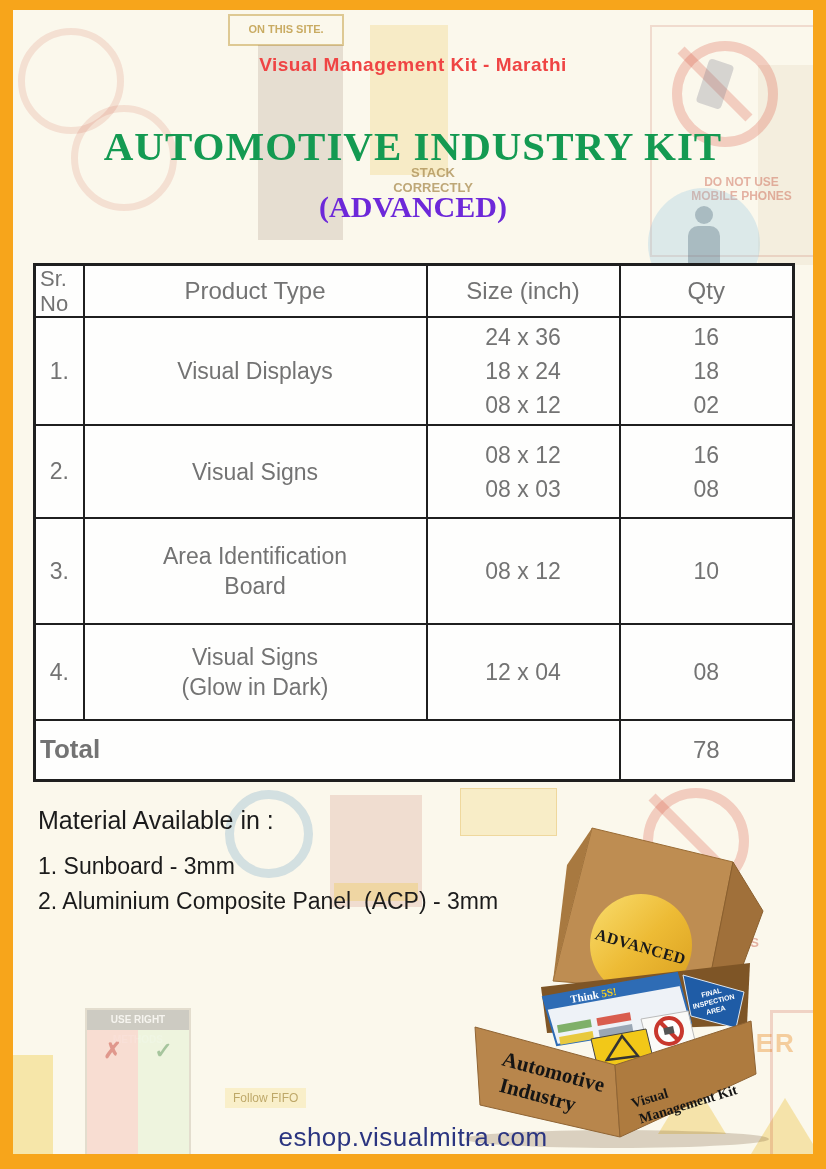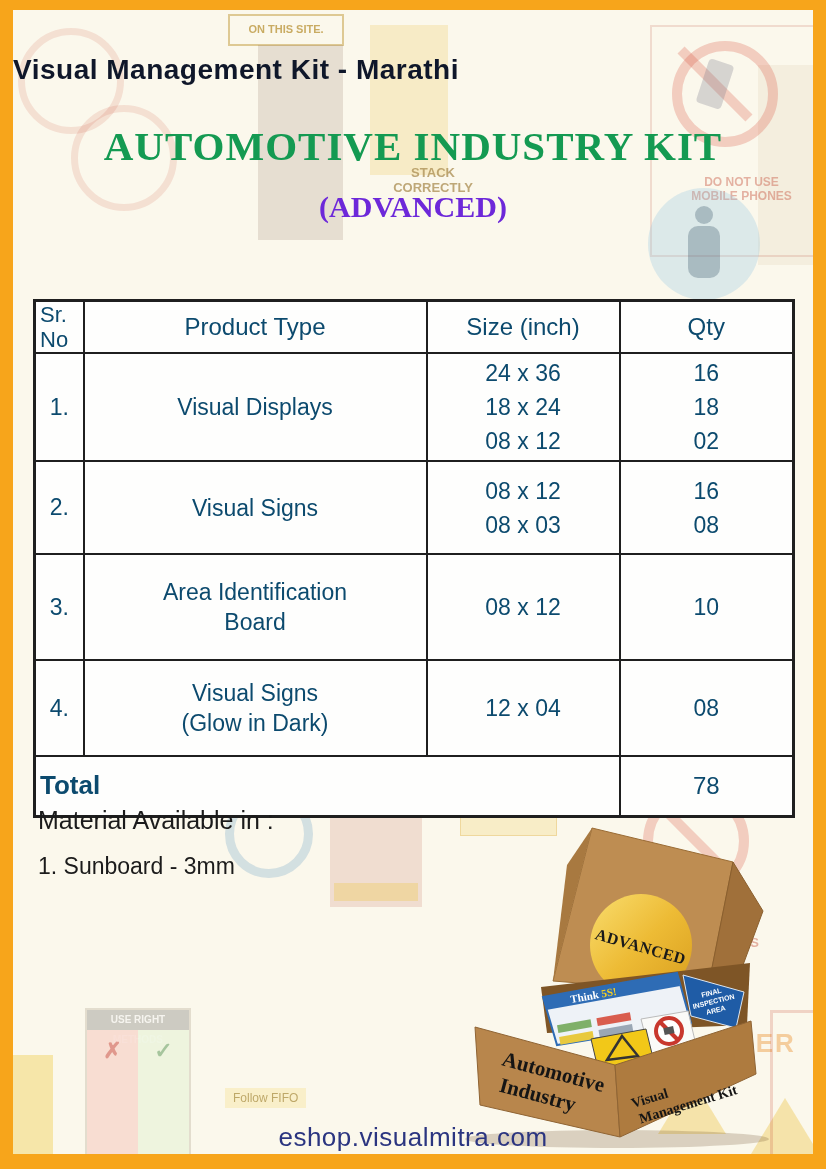--- a/index.html
+++ b/index.html
@@ -36,30 +36,30 @@
   .urm-left{flex:1;background:rgba(235,120,110,.35);color:rgba(190,40,30,.7);font-size:22px;font-weight:bold;text-align:center;padding-top:8px;}
   .urm-right{flex:1;background:rgba(200,230,180,.42);color:rgba(60,130,60,.7);font-size:22px;font-weight:bold;text-align:center;padding-top:8px;}
   .far-left-yellow{left:0;top:1045px;width:40px;height:105px;background:rgba(240,200,60,.38);}
   .follow-fifo{left:212px;top:1078px;font-size:12px;color:rgba(150,120,40,.6);background:rgba(245,220,120,.3);padding:3px 8px;}
   .tri{width:0;height:0;border-left:34px solid transparent;border-right:34px solid transparent;border-bottom:56px solid rgba(235,190,50,.35);}
   .ber-text{left:722px;top:1018px;font-size:26px;color:rgba(235,140,40,.4);font-weight:bold;letter-spacing:2px;}
   .red-card-br{left:757px;top:1000px;width:50px;height:158px;border:3px solid rgba(200,80,60,.22);}
   .right-col-card{left:745px;top:55px;width:58px;height:200px;background:rgba(200,170,120,.12);}
 
   
-  .kit-line{position:absolute;left:0;right:0;top:44px;
-    font-size:28px;font-weight:bold;color:#0f172a;letter-spacing:.5px;}
+  .kit-line{position:absolute;left:0;right:0;top:44px;text-align:center;
+    font-size:19px;font-weight:bold;color:#ef4444;letter-spacing:.5px;}
   .main-title{position:absolute;left:0;right:0;top:112px;text-align:center;
     font-family:"Liberation Serif",serif;font-size:41px;font-weight:bold;color:#149A52;letter-spacing:1px;}
   .subtitle{position:absolute;left:0;right:0;top:180px;text-align:center;
     font-family:"Liberation Serif",serif;font-size:30px;font-weight:bold;color:#6d28d9;}
 
   
   table.data{position:absolute;left:20px;top:253px;width:759px;border-collapse:collapse;
-    background:#FEFEFD;table-layout:fixed;color:#0c4a6e;margin-top:36px;}
+    background:#FEFEFD;table-layout:fixed;color:#737373;}
   table.data th,table.data td{border:2px solid #1f1f1f;padding:0 4px;}
   table.data{border:3px solid #1f1f1f;}
   th.h{font-size:24px;font-weight:normal;text-align:center;}
   th.h-sr{white-space:pre-line;text-align:left;padding-left:7px;font-size:22px;line-height:25px;}
   td.sr{text-align:center;font-size:23px;}
   td.prod{text-align:center;font-size:23px;white-space:pre-line;line-height:30px;}
   td.sz,td.qt{text-align:center;font-size:23px;}
   .lines span{display:block;line-height:34px;}
   td.total-label{text-align:left;padding-right:60px;font-size:26px;font-weight:bold;}
   td.total-qty{text-align:center;font-size:24px;}
@@ -201,20 +201,21 @@
     <tr style="height:60px">
       <td class="total-label" colspan="3">Total</td>
       <td class="total-qty">78</td>
     </tr>
   </tbody>
     </table>
 
   <div class="materials">
     <div class="head">Material Available in :</div>
     <div class="item">1. Sunboard - 3mm</div>
+    <div class="item">2. Aluminium Composite Panel  (ACP) - 3mm</div>
   </div>
 
   <svg class="box-art" viewBox="0 0 340 335">
     <defs>
       <linearGradient id="gold" x1="0" y1="0" x2="1" y2="1">
         <stop offset="0" stop-color="#F9DD6E"></stop>
         <stop offset="0.5" stop-color="#EDBB35"></stop>
         <stop offset="1" stop-color="#D99E1E"></stop>
       </linearGradient>
     </defs>

